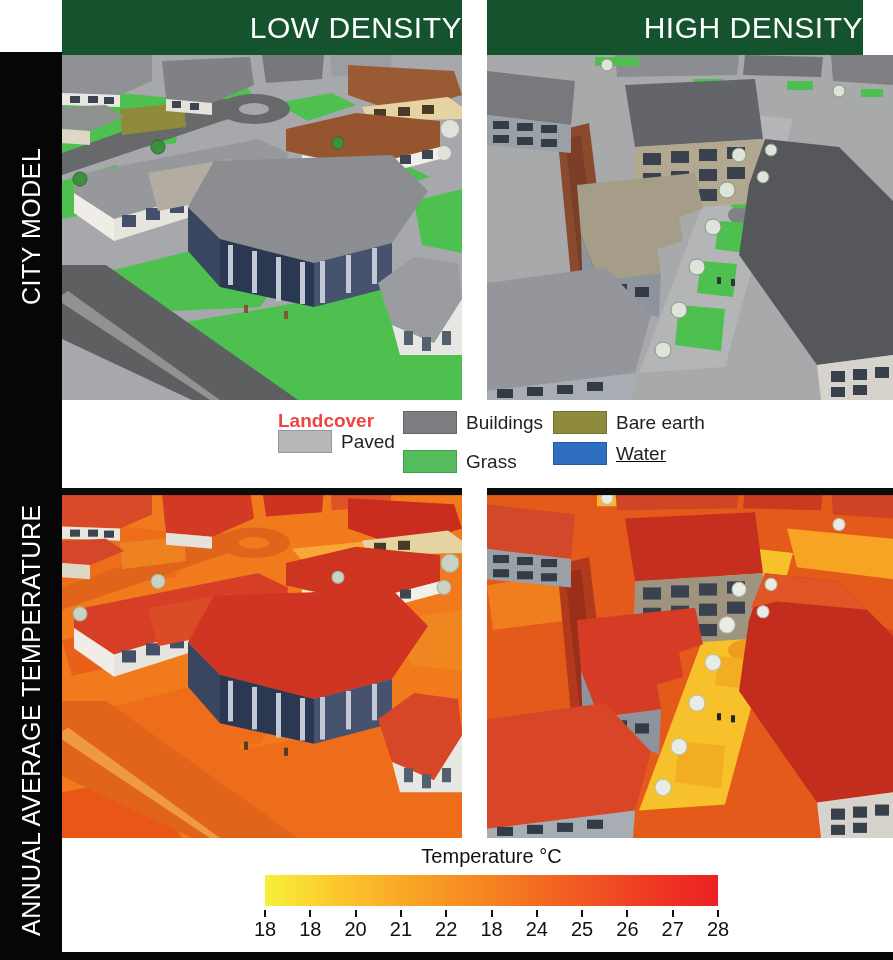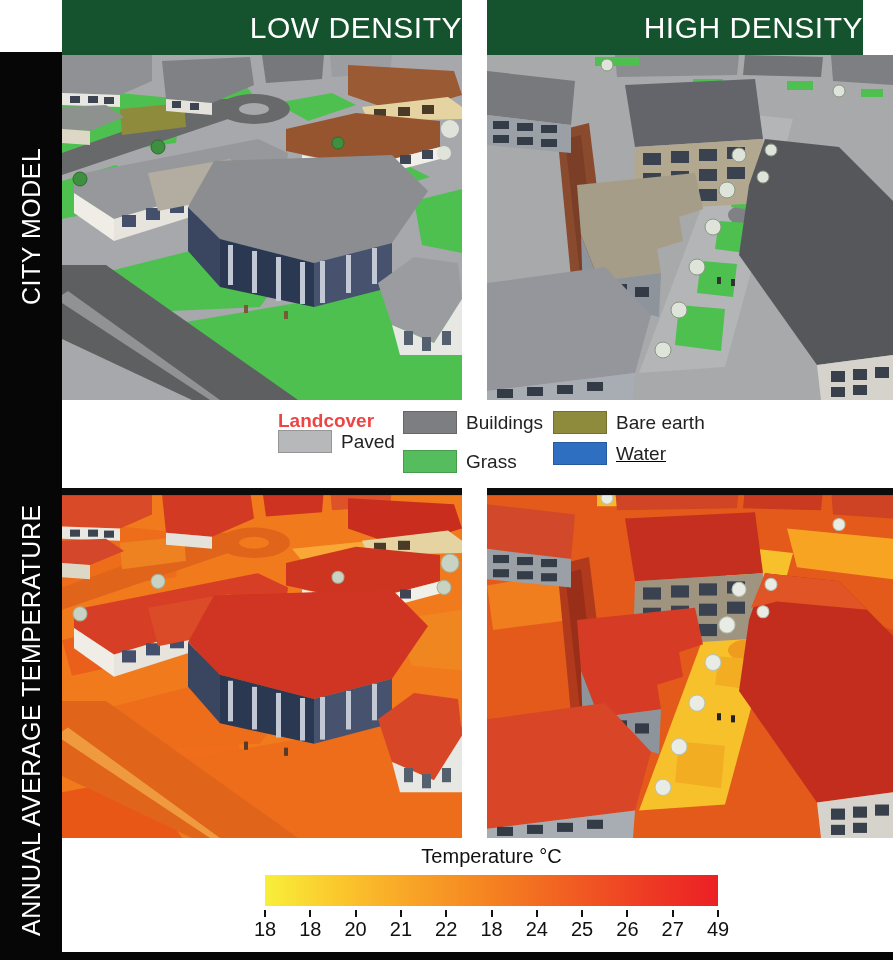--- a/index.html
+++ b/index.html
@@ -487,17 +487,17 @@
         <div class="tlabel" style="left: 50%;">18</div>
         <div class="tmark" style="left: 60%;"></div>
         <div class="tlabel" style="left: 60%; text-align: right;">24</div>
         <div class="tmark" style="left: 70%;"></div>
         <div class="tlabel" style="left: 70%;">25</div>
         <div class="tmark" style="left: 80%;"></div>
         <div class="tlabel" style="left: 80%;">26</div>
         <div class="tmark" style="left: 90%;"></div>
         <div class="tlabel" style="left: 90%; text-align: right;">27</div>
         <div class="tmark" style="left: 100%;"></div>
-        <div class="tlabel" style="left: 100%;">49</div>
+        <div class="tlabel" style="left: 100%;">28</div>
       </div>
   </div>
 
 </div>
 
 </body></html>

